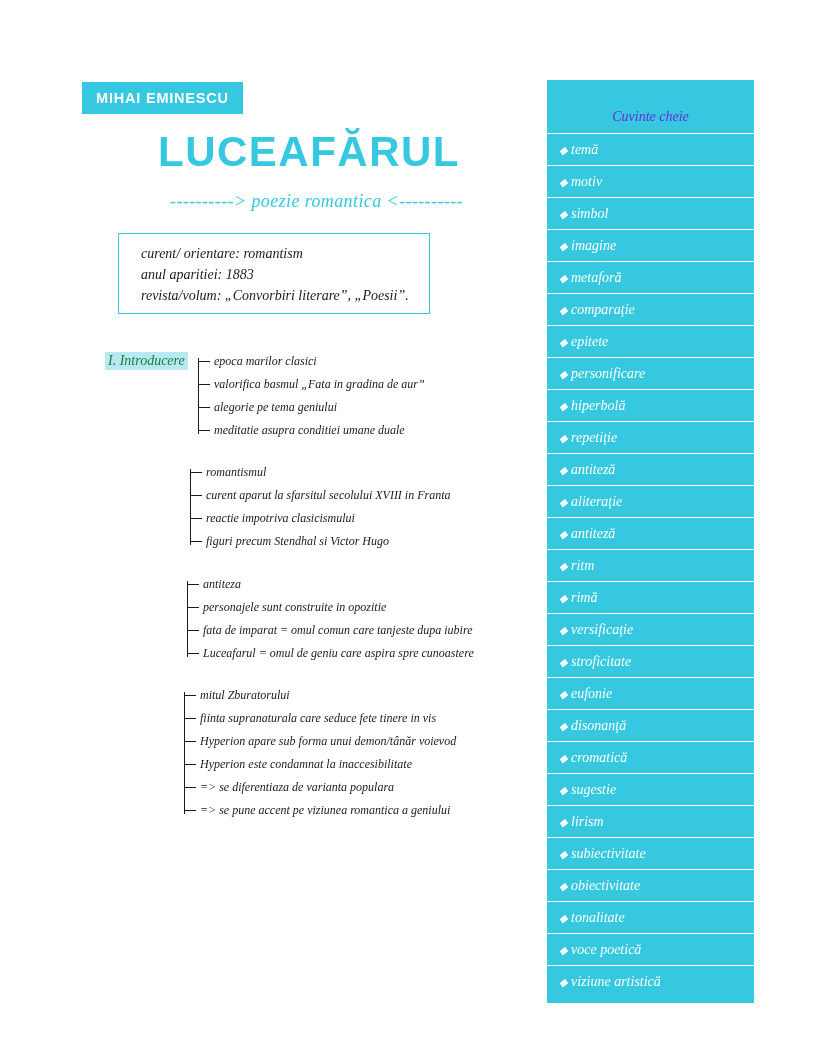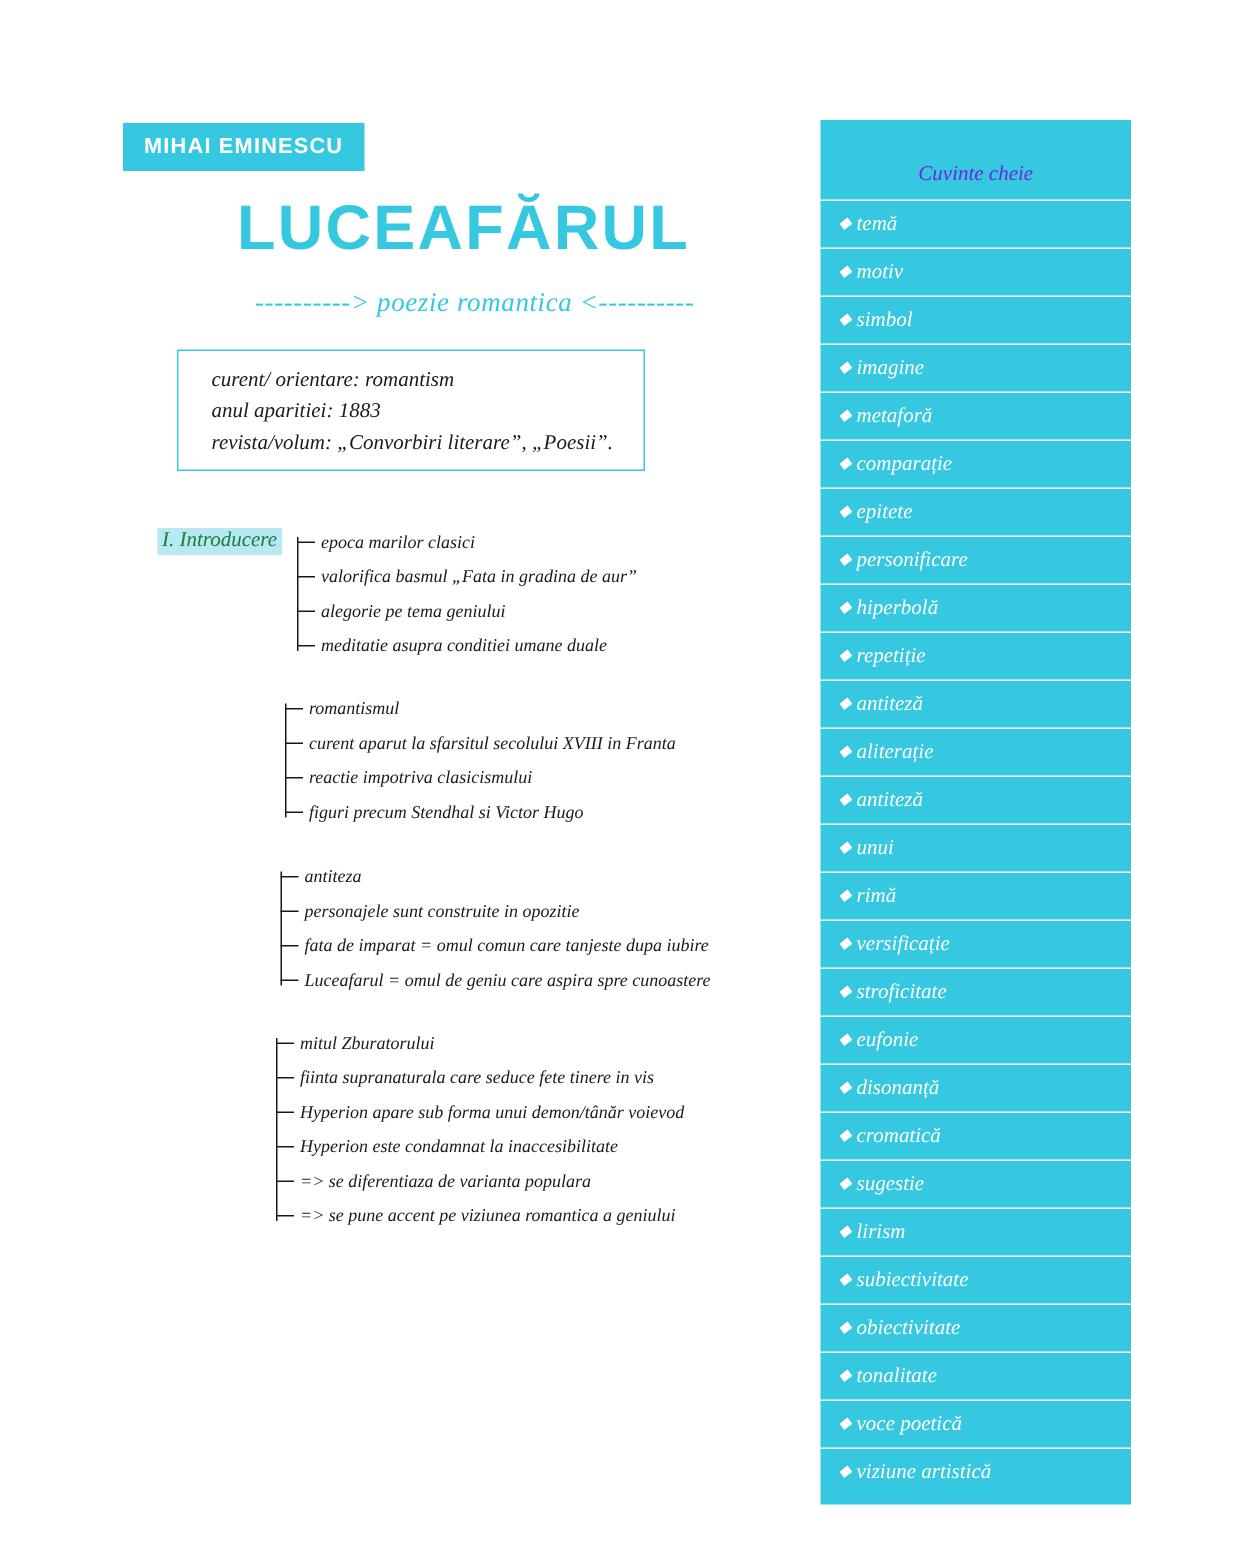--- a/index.html
+++ b/index.html
@@ -239,21 +239,21 @@
     <div class="kw-item"><span class="kw-bullet">◆</span><span>imagine</span></div>
     <div class="kw-item"><span class="kw-bullet">◆</span><span>metaforă</span></div>
     <div class="kw-item"><span class="kw-bullet">◆</span><span>comparație</span></div>
     <div class="kw-item"><span class="kw-bullet">◆</span><span>epitete</span></div>
     <div class="kw-item"><span class="kw-bullet">◆</span><span>personificare</span></div>
     <div class="kw-item"><span class="kw-bullet">◆</span><span>hiperbolă</span></div>
     <div class="kw-item"><span class="kw-bullet">◆</span><span>repetiție</span></div>
     <div class="kw-item"><span class="kw-bullet">◆</span><span>antiteză</span></div>
     <div class="kw-item"><span class="kw-bullet">◆</span><span>aliterație</span></div>
     <div class="kw-item"><span class="kw-bullet">◆</span><span>antiteză</span></div>
-    <div class="kw-item"><span class="kw-bullet">◆</span><span>unui</span></div>
+    <div class="kw-item"><span class="kw-bullet">◆</span><span>ritm</span></div>
     <div class="kw-item"><span class="kw-bullet">◆</span><span>rimă</span></div>
     <div class="kw-item"><span class="kw-bullet">◆</span><span>versificație</span></div>
     <div class="kw-item"><span class="kw-bullet">◆</span><span>stroficitate</span></div>
     <div class="kw-item"><span class="kw-bullet">◆</span><span>eufonie</span></div>
     <div class="kw-item"><span class="kw-bullet">◆</span><span>disonanță</span></div>
     <div class="kw-item"><span class="kw-bullet">◆</span><span>cromatică</span></div>
     <div class="kw-item"><span class="kw-bullet">◆</span><span>sugestie</span></div>
     <div class="kw-item"><span class="kw-bullet">◆</span><span>lirism</span></div>
     <div class="kw-item"><span class="kw-bullet">◆</span><span>subiectivitate</span></div>
     <div class="kw-item"><span class="kw-bullet">◆</span><span>obiectivitate</span></div>

